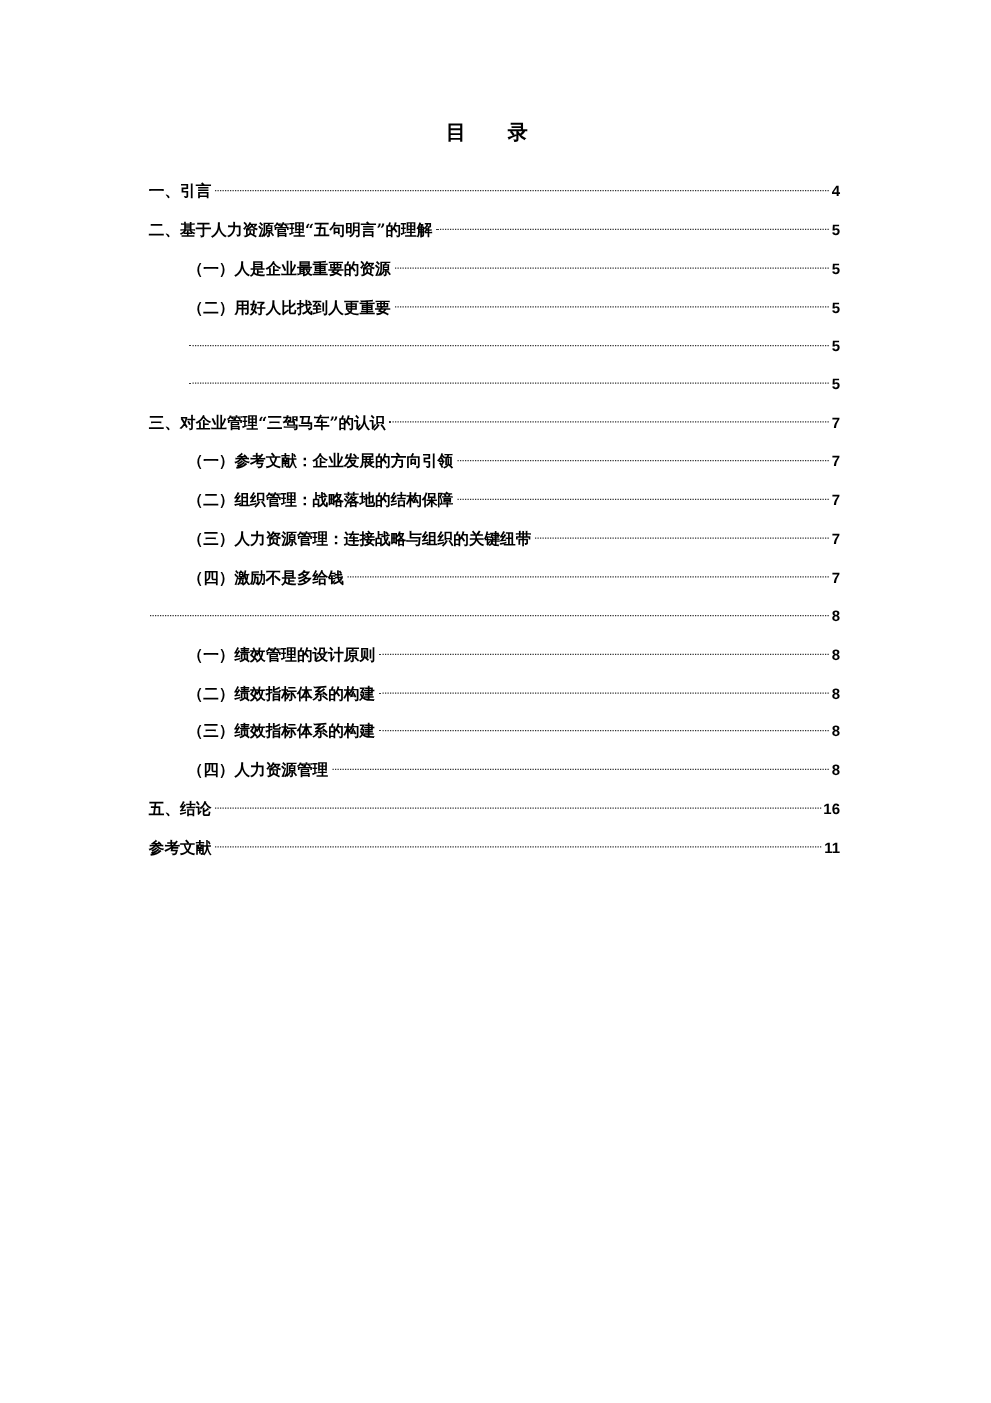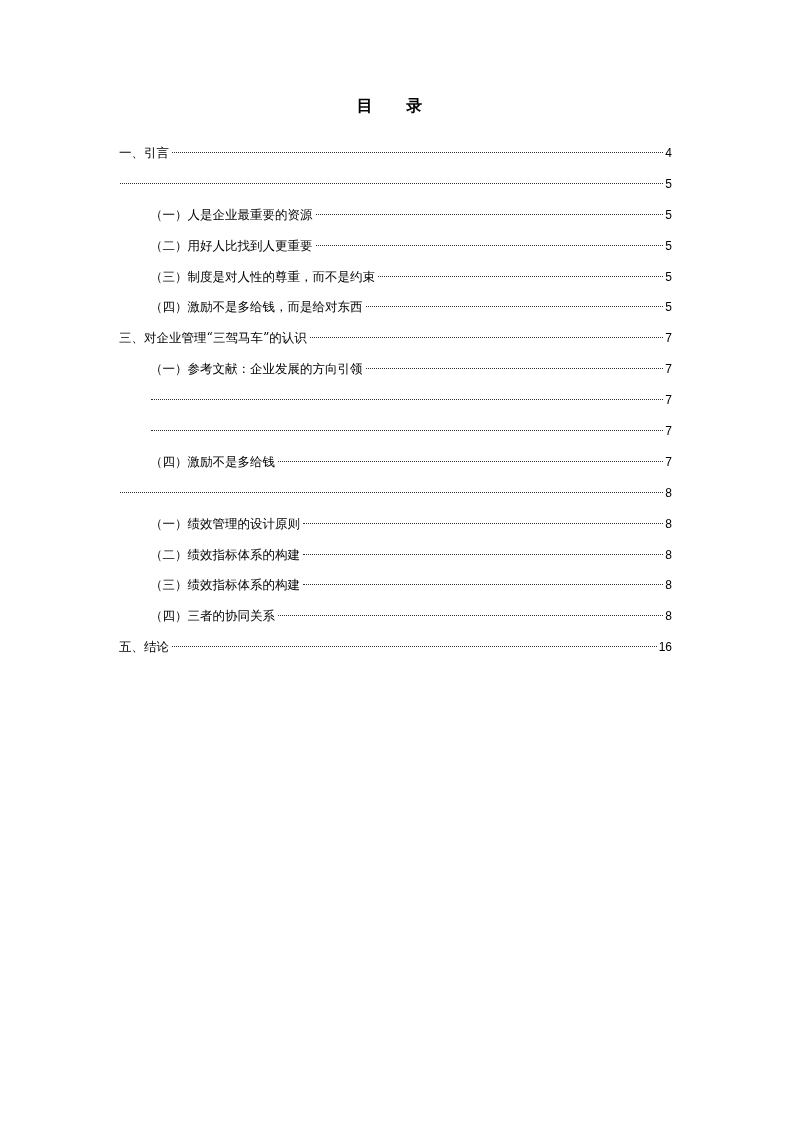--- a/index.html
+++ b/index.html
@@ -42,20 +42,21 @@
       padding: 0;
       list-style: none;
     }
     .toc-entry {
       display: flex;
       align-items: baseline;
       height: 30.9px;
       font-size: 12.5px;
       line-height: 20px;
       white-space: nowrap;
+      font-weight: bold;
     }
     .toc-entry.level-2 {
       padding-left: 31px;
       text-align: center;
     }
     .toc-text {
       flex: 0 0 auto;
       padding-right: 2px;
     }
     .toc-leader {
@@ -79,58 +80,59 @@
 <div class="page">
   <div class="toc-title">目  录</div>
 
   <ul class="toc-list">
     <li class="toc-entry level-1">
       <span class="toc-text">一、引言</span>
       <span class="toc-leader"></span>
       <span class="toc-page">4</span>
     </li>
     <li class="toc-entry level-1">
+      <span class="toc-text">二、基于人力资源管理“五句明言”的理解</span>
       <span class="toc-leader"></span>
       <span class="toc-page">5</span>
     </li>
     <li class="toc-entry level-2">
       <span class="toc-text">（一）人是企业最重要的资源</span>
       <span class="toc-leader"></span>
       <span class="toc-page">5</span>
     </li>
     <li class="toc-entry level-2">
       <span class="toc-text">（二）用好人比找到人更重要</span>
       <span class="toc-leader"></span>
       <span class="toc-page">5</span>
     </li>
     <li class="toc-entry level-2">
-      <span class="toc-text">（三）制度是对人性的尊重，而不是约束</span>
       <span class="toc-leader"></span>
       <span class="toc-page">5</span>
     </li>
     <li class="toc-entry level-2">
-      <span class="toc-text">（四）激励不是多给钱，而是给对东西</span>
       <span class="toc-leader"></span>
       <span class="toc-page">5</span>
     </li>
     <li class="toc-entry level-1">
       <span class="toc-text">三、对企业管理“三驾马车”的认识</span>
       <span class="toc-leader"></span>
       <span class="toc-page">7</span>
     </li>
     <li class="toc-entry level-2">
       <span class="toc-text">（一）参考文献：企业发展的方向引领</span>
       <span class="toc-leader"></span>
       <span class="toc-page">7</span>
     </li>
     <li class="toc-entry level-2">
+      <span class="toc-text">（二）组织管理：战略落地的结构保障</span>
       <span class="toc-leader"></span>
       <span class="toc-page">7</span>
     </li>
     <li class="toc-entry level-2">
+      <span class="toc-text">（三）人力资源管理：连接战略与组织的关键纽带</span>
       <span class="toc-leader"></span>
       <span class="toc-page">7</span>
     </li>
     <li class="toc-entry level-2">
       <span class="toc-text">（四）激励不是多给钱</span>
       <span class="toc-leader"></span>
       <span class="toc-page">7</span>
     </li>
     <li class="toc-entry level-1">
       <span class="toc-leader"></span>
@@ -145,23 +147,28 @@
       <span class="toc-text">（二）绩效指标体系的构建</span>
       <span class="toc-leader"></span>
       <span class="toc-page">8</span>
     </li>
     <li class="toc-entry level-2">
       <span class="toc-text">（三）绩效指标体系的构建</span>
       <span class="toc-leader"></span>
       <span class="toc-page">8</span>
     </li>
     <li class="toc-entry level-2">
-      <span class="toc-text">（四）三者的协同关系</span>
+      <span class="toc-text">（四）人力资源管理</span>
       <span class="toc-leader"></span>
       <span class="toc-page">8</span>
     </li>
     <li class="toc-entry level-1">
       <span class="toc-text">五、结论</span>
       <span class="toc-leader"></span>
       <span class="toc-page">16</span>
     </li>
+    <li class="toc-entry level-1">
+      <span class="toc-text">参考文献</span>
+      <span class="toc-leader"></span>
+      <span class="toc-page">11</span>
+    </li>
   </ul>
 </div>
 
 </body></html>

